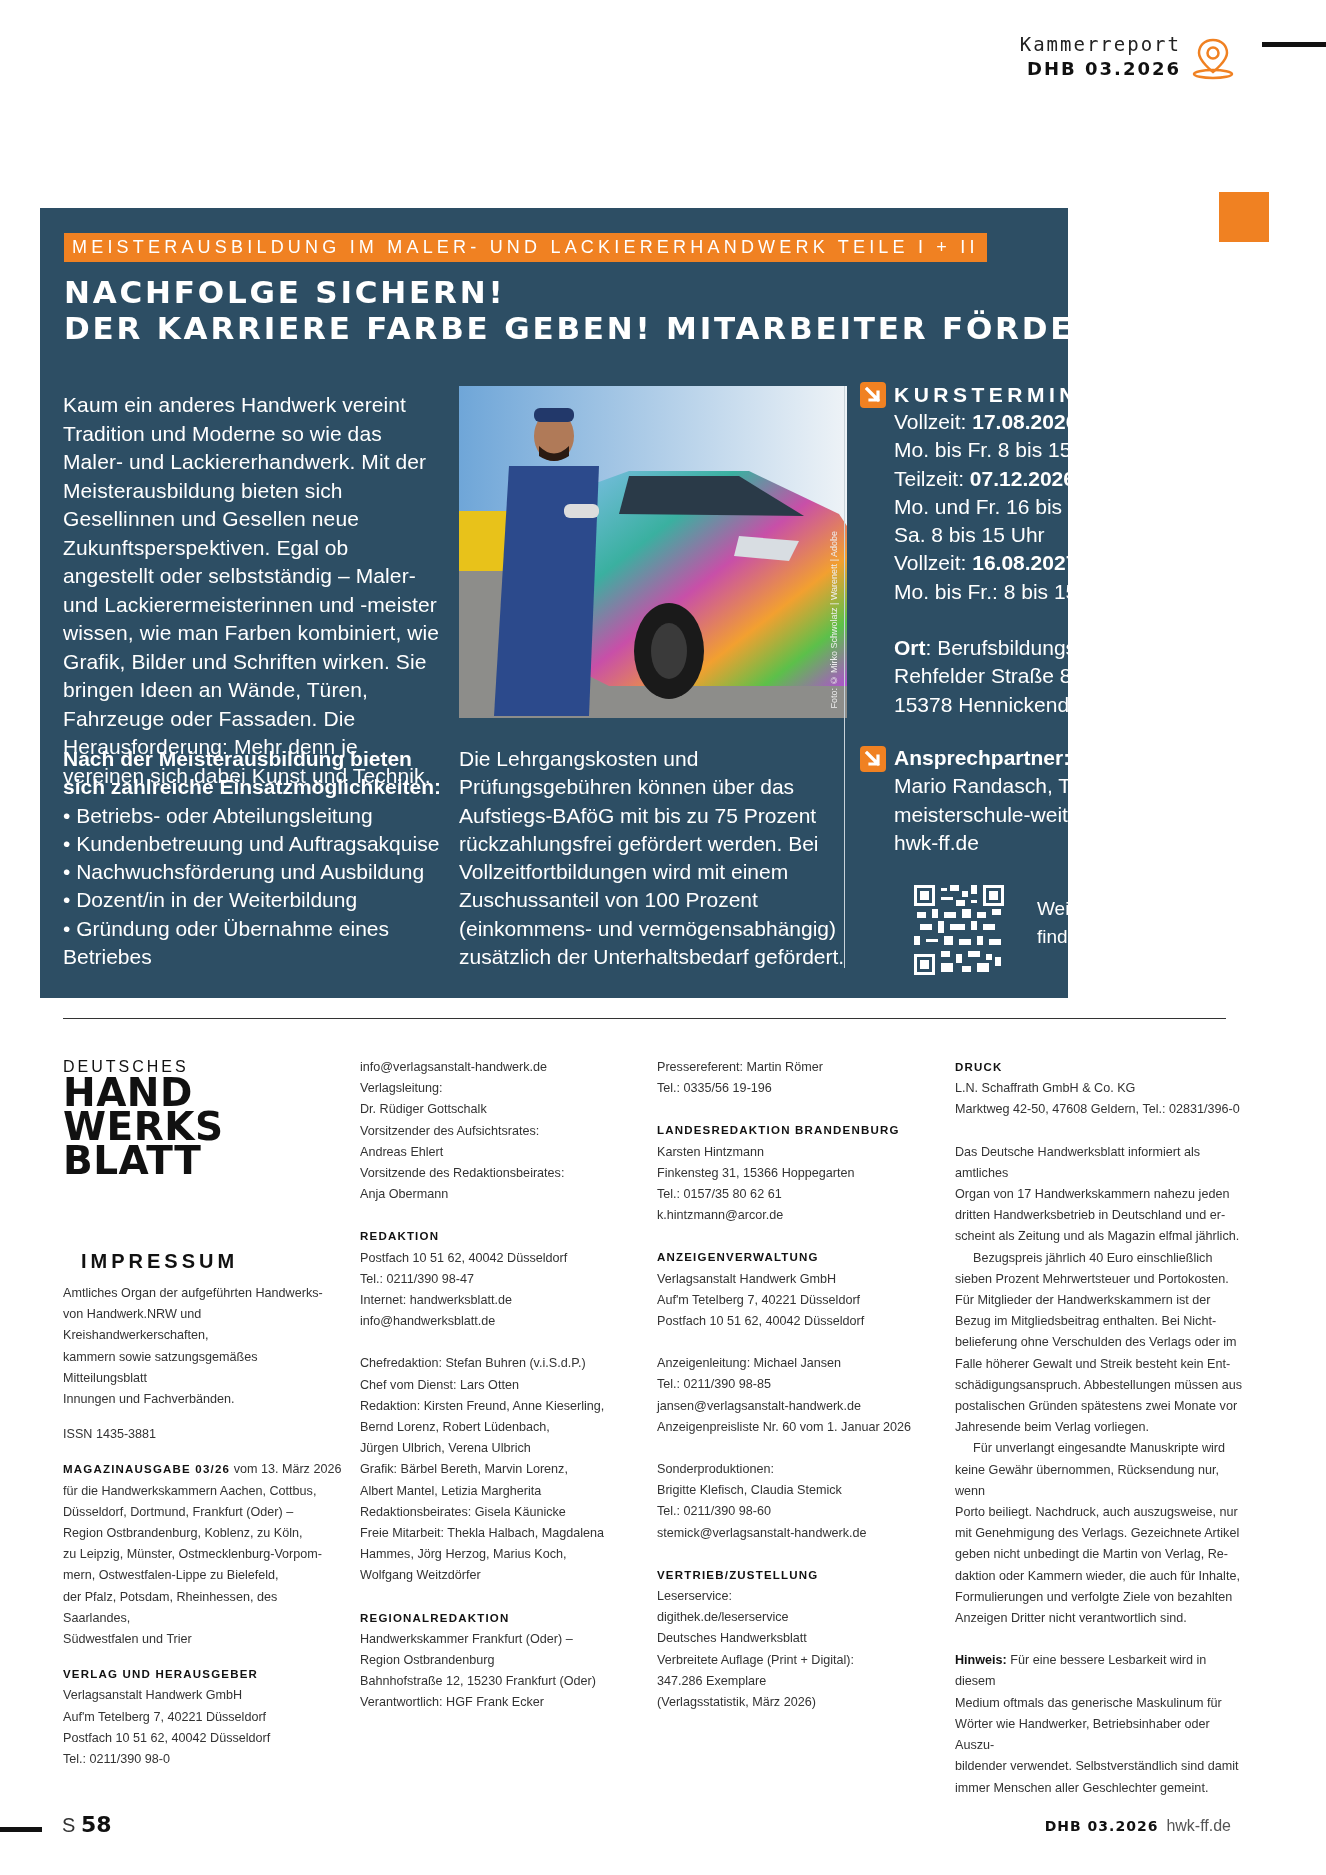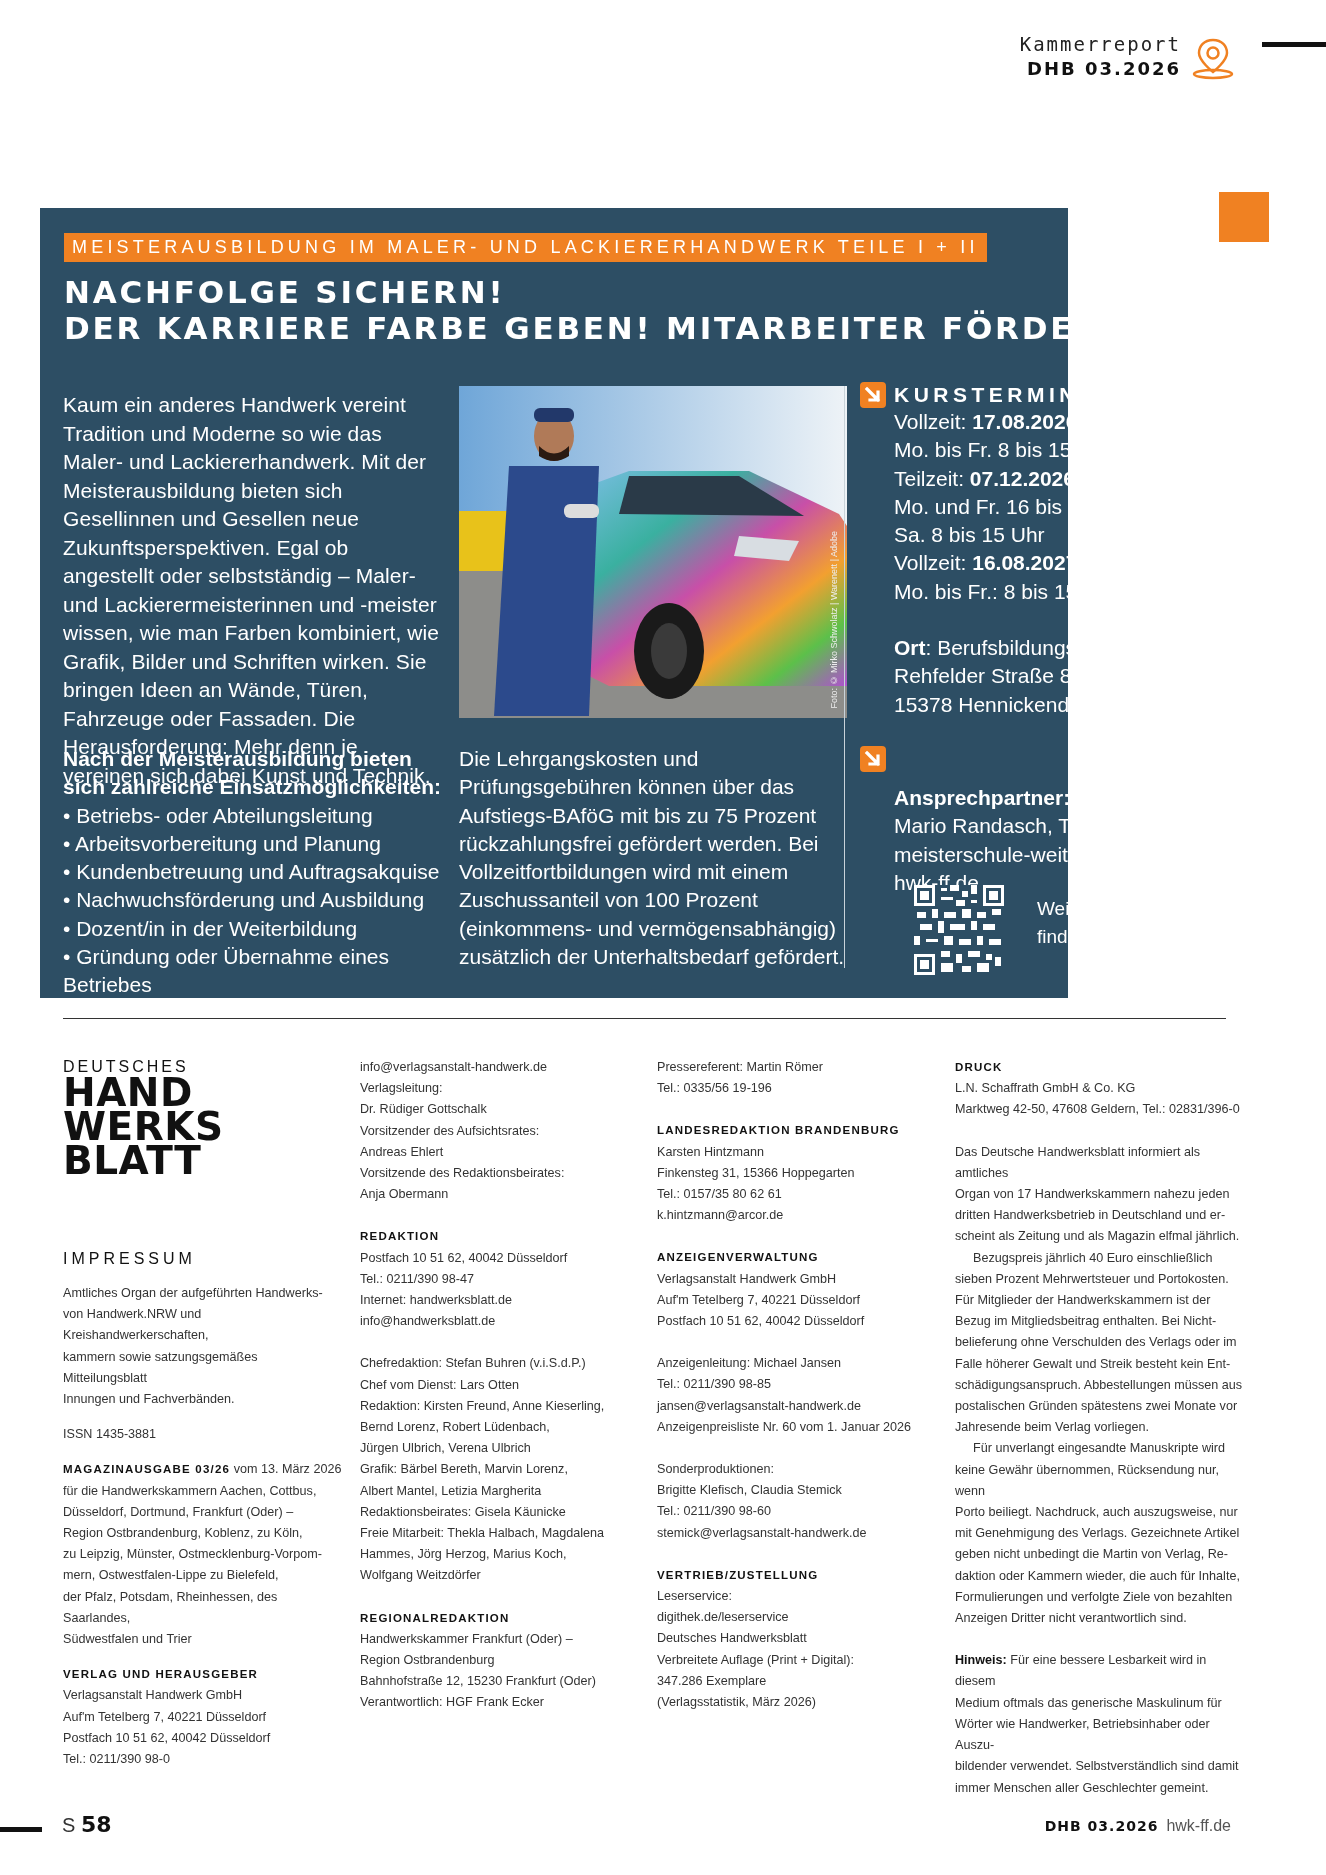--- a/index.html
+++ b/index.html
@@ -31,32 +31,32 @@
   .list-block .lh { font-weight: bold; }
   .col2 { position: absolute; top: 537px; left: 419px; width: 390px; font-size: 21px; line-height: 28.3px; }
   .vline { position: absolute; top: 178px; left: 804px; width: 1px; height: 582px; background: #c9d3da; }
 
   .col3 { position: absolute; top: 172px; left: 820px; width: 380px; }
   .arrow-badge { position: absolute; width: 26px; height: 26px; background: #f08122; border-radius: 4px; }
   .kt-title { position: absolute; left: 34px; top: 0; font-size: 21px; font-weight: bold; letter-spacing: 4.5px; line-height: 30px; }
   .kt-lines { position: absolute; left: 34px; top: 28px; font-size: 21px; line-height: 28.3px; width: 360px; }
   .kt-lines b { font-weight: bold; }
   .ort { position: absolute; left: 34px; top: 254px; font-size: 21px; line-height: 28.3px; width: 360px; }
-  .contact { position: absolute; left: 34px; top: 364px; font-size: 21px; line-height: 28.3px; width: 360px; margin-top: 40px; }
+  .contact { position: absolute; left: 34px; top: 364px; font-size: 21px; line-height: 28.3px; width: 360px; }
   .qr { position: absolute; left: 54px; top: 505px; width: 90px; height: 90px; background: #fff; }
   .qr-text { position: absolute; left: 177px; top: 515px; font-size: 19px; line-height: 28px; }
 
   
   .sep { position: absolute; top: 1018px; left: 63px; width: 1163px; height: 1px; background: #333; }
 
   
   .logo { position: absolute; top: 1058px; left: 63px; }
   .logo .d { font-family: "Liberation Sans", sans-serif; font-size: 16px; letter-spacing: 3px; line-height: 18px; color: #111; }
   .logo .big { font-family: "DejaVu Sans", sans-serif; font-weight: bold; font-size: 39px; line-height: 34px; letter-spacing: 0.5px; color: #111; }
-  .imp-h { position: absolute; top: 1250px; left: 63px; font-size: 16px; font-weight: normal; letter-spacing: 4px; color: #111; }
+  .imp-h { position: absolute; top: 1250px; left: 81px; font-size: 20px; font-weight: bold; letter-spacing: 4px; color: #111; }
   .icol { position: absolute; font-size: 12.6px; line-height: 21.2px; color: #333; }
   .icol .sh { font-weight: bold; letter-spacing: 1.2px; font-size: 11.5px; color: #111; }
   .icol .gap { height: 21px; }
   .icol .indent { text-indent: 18px; }
 
   
   .fbar { position: absolute; top: 1827px; left: 0; width: 42px; height: 5px; background: #111; }
   .fpage { position: absolute; top: 1812px; left: 62px; font-size: 20px; color: #333; }
   .fpage b { font-family: "DejaVu Sans", sans-serif; font-size: 22px; color: #111; }
   .fright { position: absolute; top: 1817px; right: 95px; font-size: 16px; color: #555; }
@@ -119,21 +119,20 @@
     </svg>
     <div class="credit">Foto: © Mirko Schwolatz | Warenett | Adobe</div>
   </div>
 
   <div class="vline"></div>
 
   <div class="list-block">
     <div class="lh">Nach der Meisterausbildung bieten</div>
     <div class="lh">sich zahlreiche Einsatzmöglichkeiten:</div>
     <div>• Betriebs- oder Abteilungsleitung</div>
-    <div>• Arbeitsvorbereitung und Planung</div>
     <div>• Kundenbetreuung und Auftragsakquise</div>
     <div>• Nachwuchsförderung und Ausbildung</div>
     <div>• Dozent/in in der Weiterbildung</div>
     <div>• Gründung oder Übernahme eines Betriebes</div>
   </div>
 
   <div class="col2">Die Lehrgangskosten und Prüfungsgebühren können über das Aufstiegs-BAföG mit bis zu 75 Prozent rückzahlungsfrei gefördert werden. Bei Vollzeitfortbildungen wird mit einem Zuschussanteil von 100 Prozent (einkommens- und vermögensabhängig) zusätzlich der Unterhaltsbedarf gefördert.</div>
 
   <div class="col3">
     <div class="arrow-badge" style="top:2px;left:0;">

